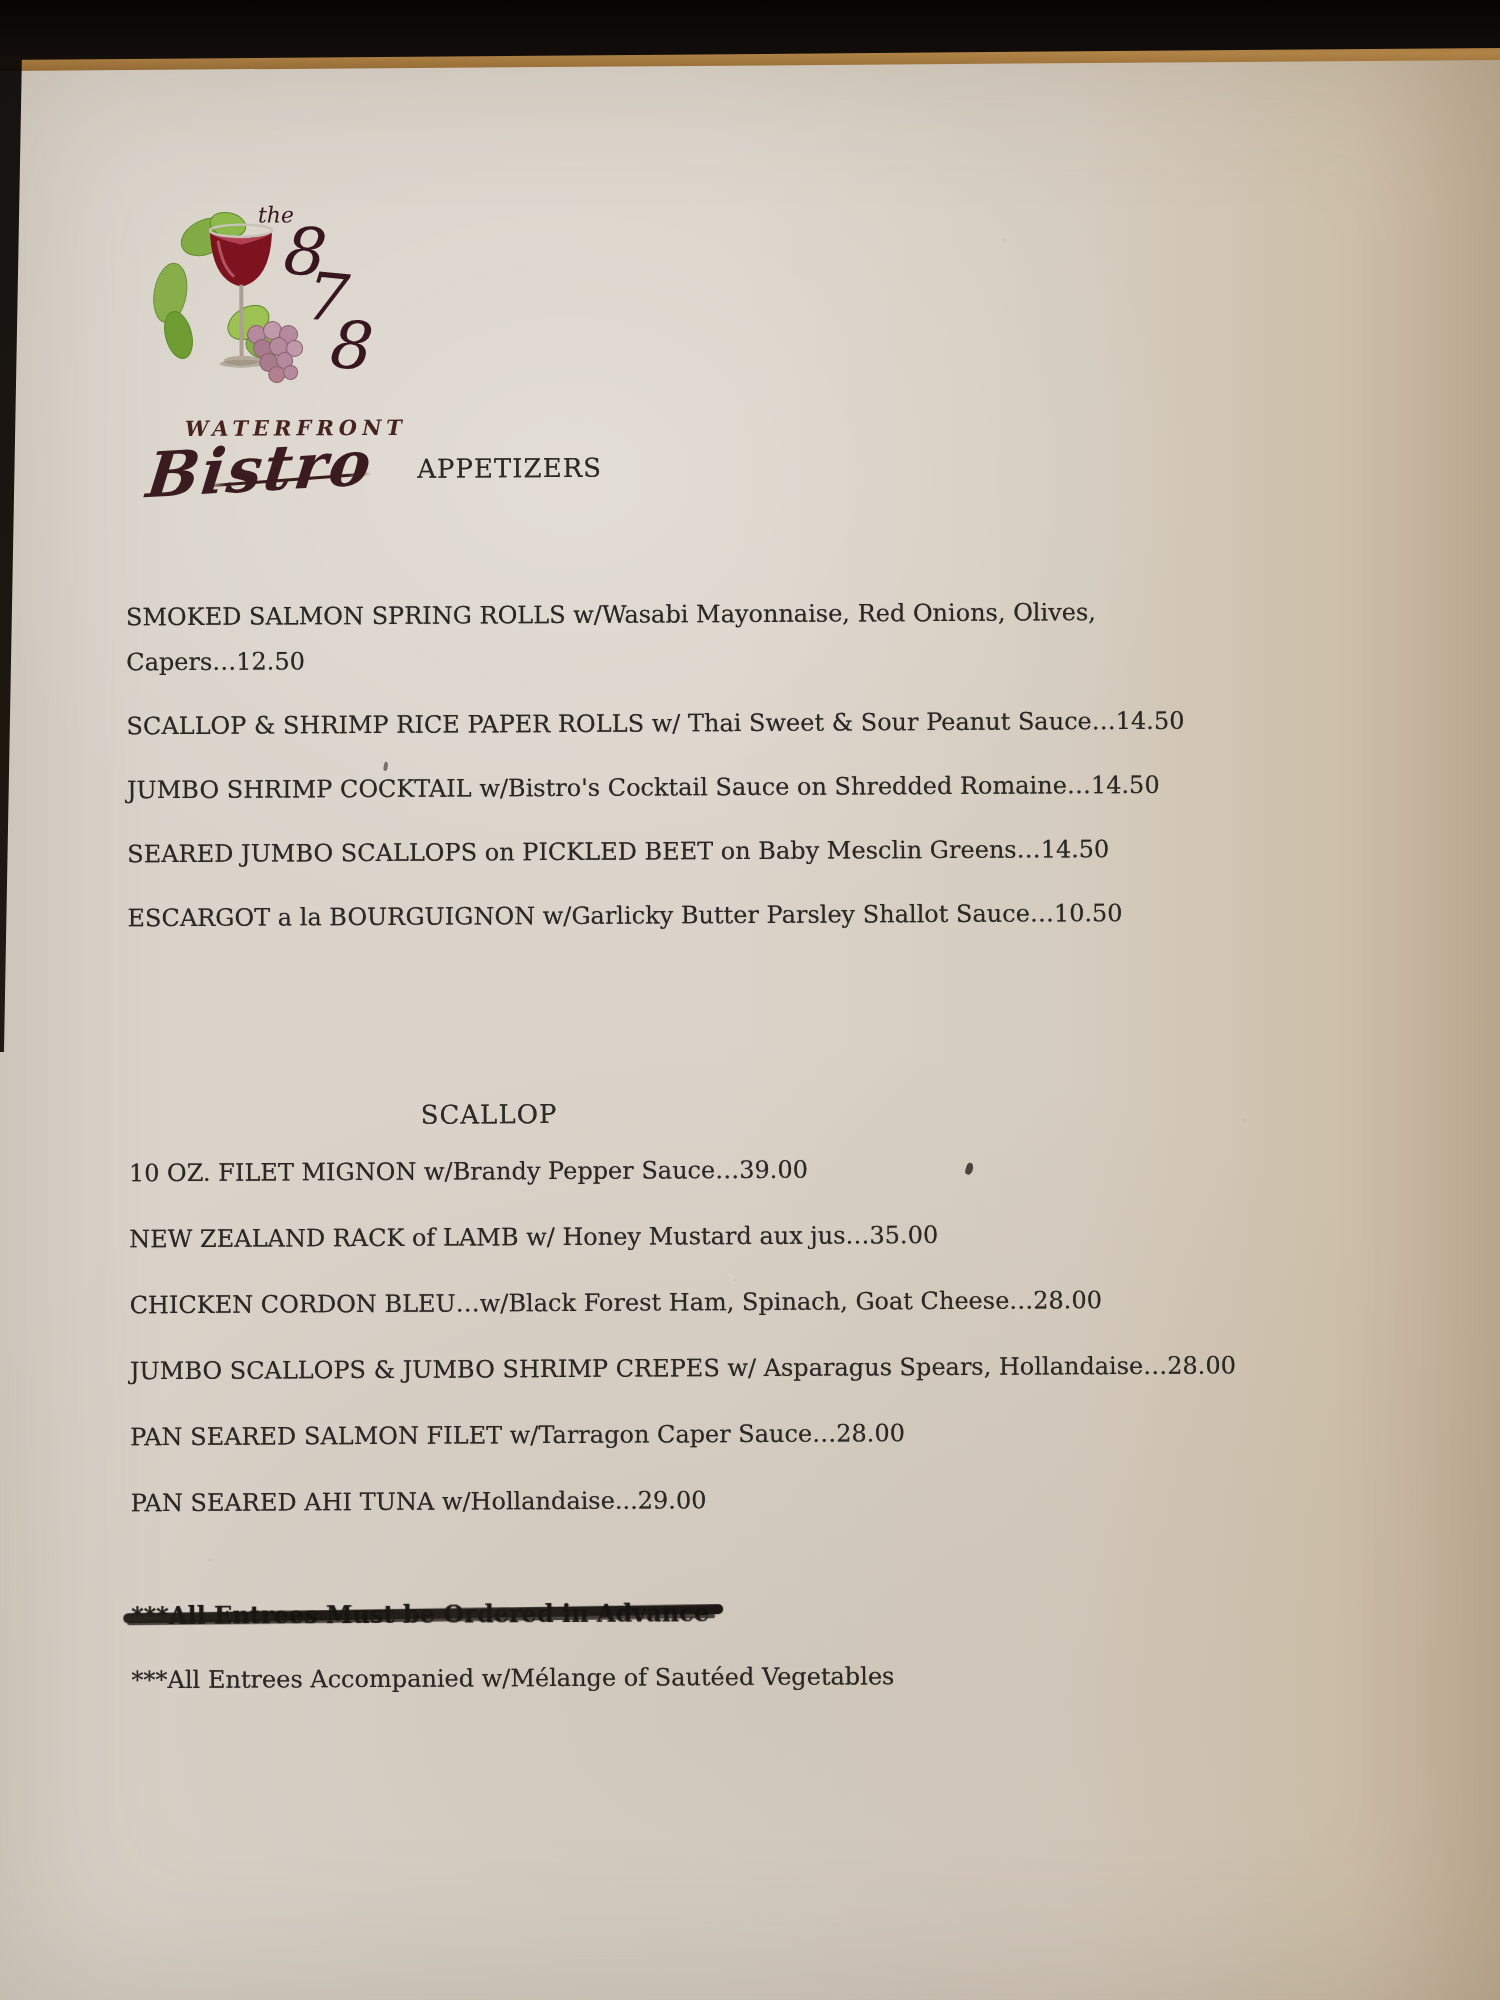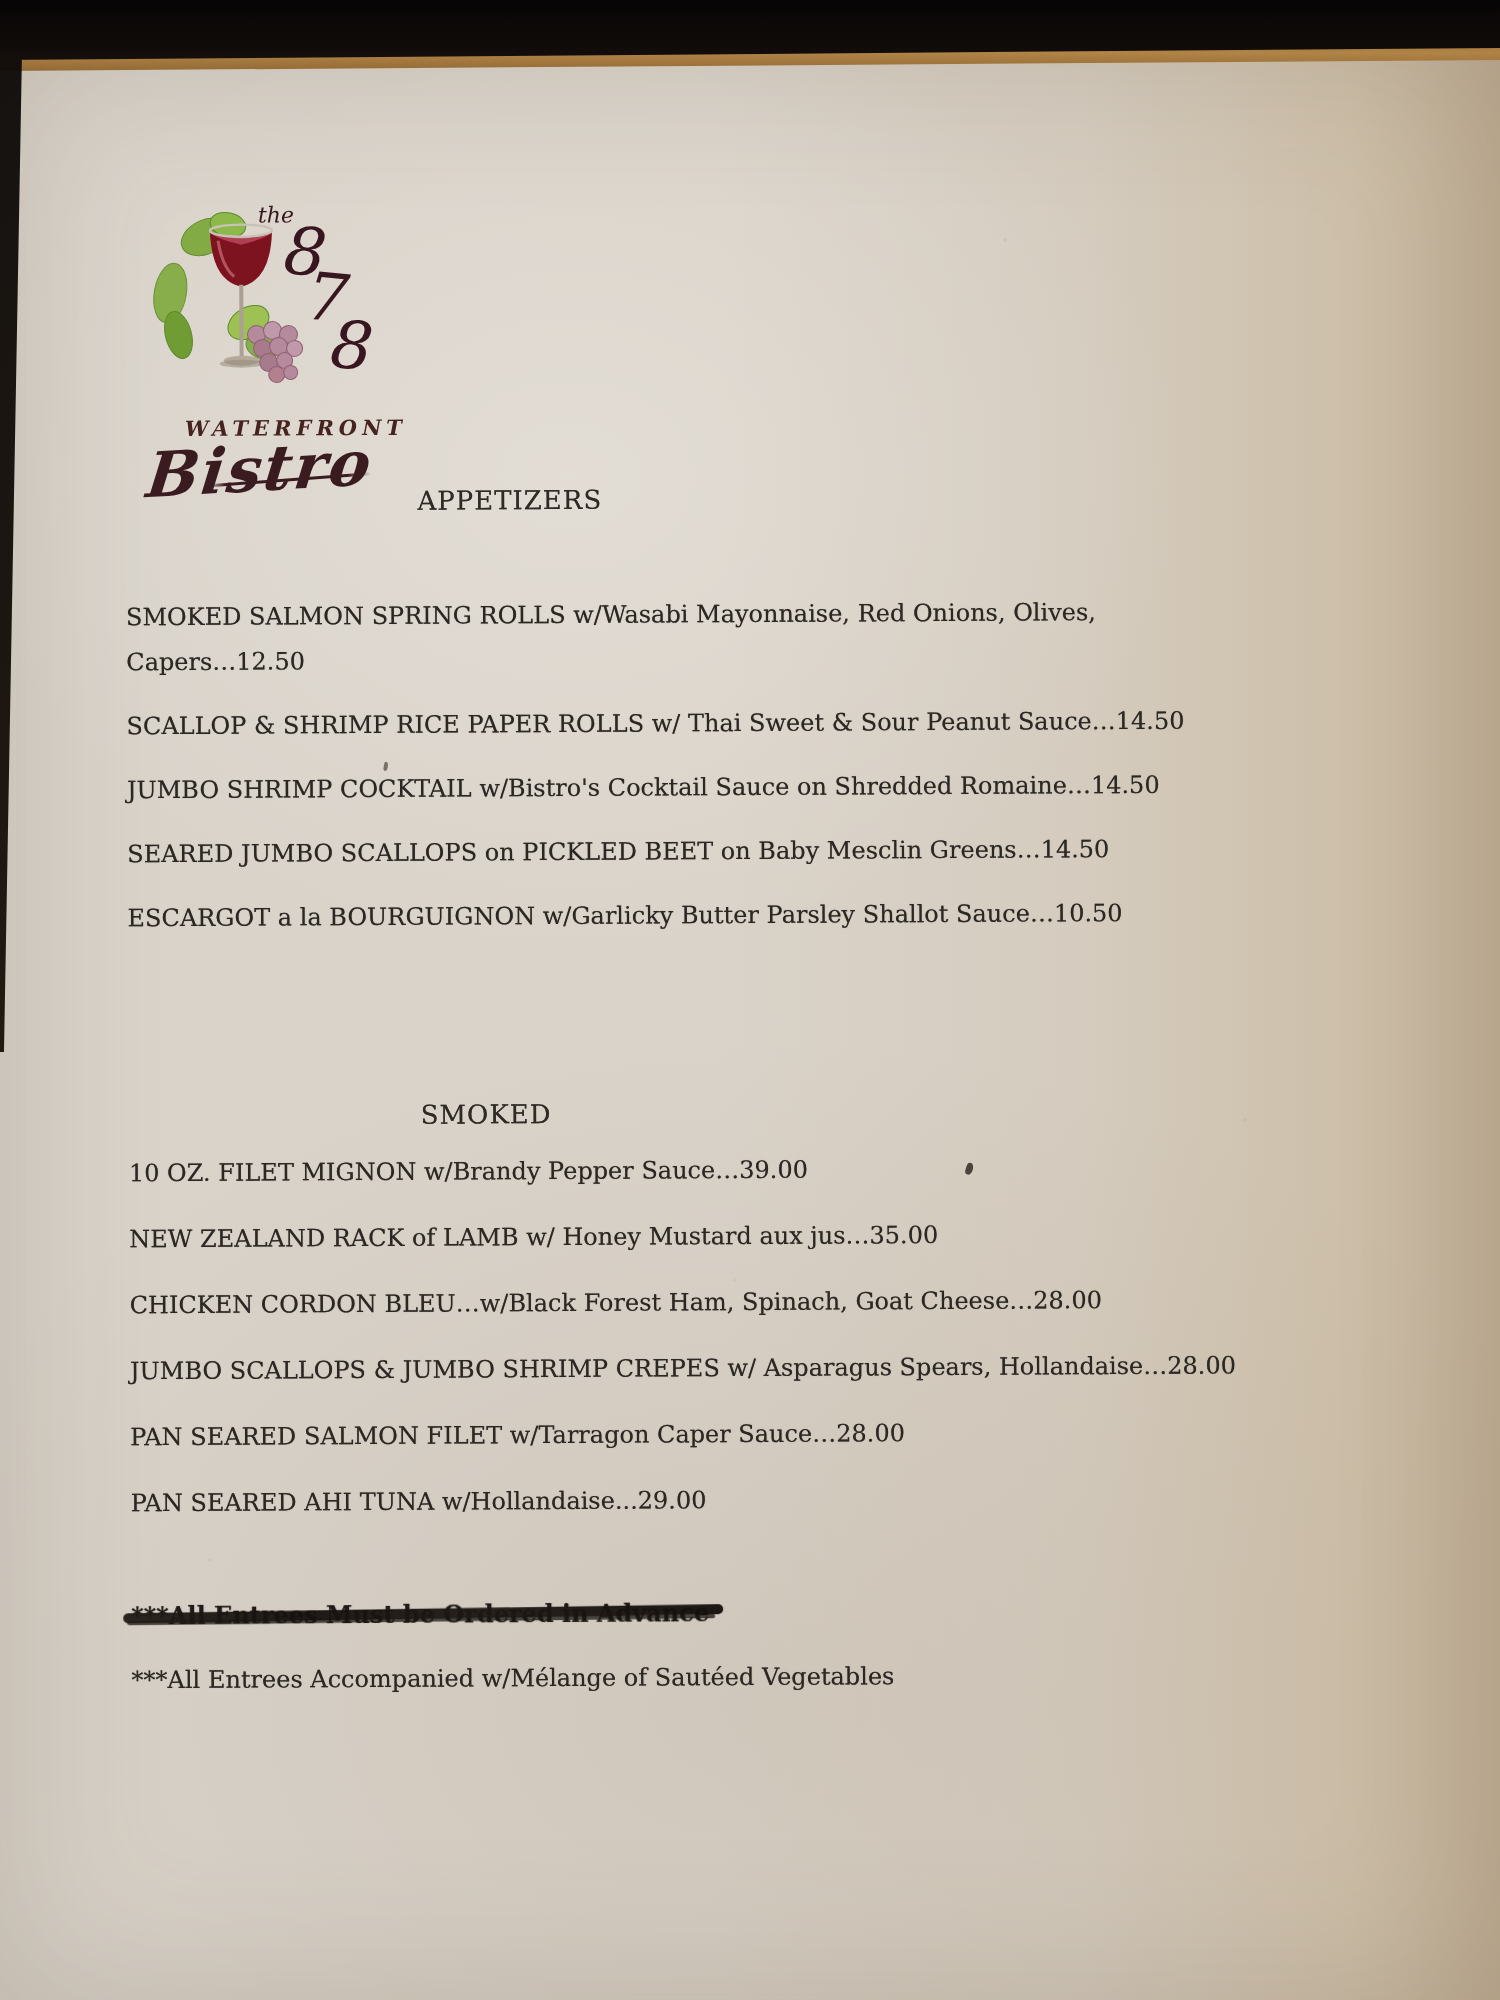--- a/index.html
+++ b/index.html
@@ -68,21 +68,21 @@
     position:absolute;left:208px;top:476px;width:166px;height:3px;
     background:linear-gradient(90deg,rgba(58,28,32,0) 0%,#3a1c20 12%,#3a1c20 86%,rgba(58,28,32,0) 100%);
     transform:rotate(-4deg);border-radius:2px;
   }
   
   .section-heading{
     position:absolute;left:420px;
     font-size:26px;letter-spacing:1px;color:#2e2a25;
     text-shadow:0 0 .6px rgba(46,42,37,.65);
   }
-  #appetizers-heading{top:484px;text-align:center;}
+  #appetizers-heading{top:452px;text-align:center;}
   #entrees-heading{top:1098px;}
   .menu-list{position:absolute;left:128px;width:1300px;}
   #appetizers-list{top:592px;}
   #entrees-list{top:1148px;}
   #appetizers-list .menu-item{margin-bottom:19px;}
   #entrees-list .menu-item{margin-bottom:21px;}
   .menu-line{
     font-size:24px;line-height:45px;white-space:nowrap;
     color:#2b2723;text-shadow:0 0 .7px rgba(43,39,35,.6);
   }
@@ -181,21 +181,21 @@
         <div class="menu-line">JUMBO SHRIMP COCKTAIL w/Bistro's Cocktail Sauce on Shredded Romaine…14.50</div>
       </div>
       <div class="menu-item">
         <div class="menu-line">SEARED JUMBO SCALLOPS on PICKLED BEET on Baby Mesclin Greens…14.50</div>
       </div>
       <div class="menu-item">
         <div class="menu-line">ESCARGOT a la BOURGUIGNON w/Garlicky Butter Parsley Shallot Sauce…10.50</div>
       </div>
     </div>
 
-  <div class="section-heading" id="entrees-heading">SMOKED</div>
+  <div class="section-heading" id="entrees-heading">SCALLOP</div>
   <div class="menu-list" id="entrees-list">
       <div class="menu-item">
         <div class="menu-line">10 OZ. FILET MIGNON w/Brandy Pepper Sauce…39.00</div>
       </div>
       <div class="menu-item">
         <div class="menu-line">NEW ZEALAND RACK of LAMB w/ Honey Mustard aux jus…35.00</div>
       </div>
       <div class="menu-item">
         <div class="menu-line">CHICKEN CORDON BLEU…w/Black Forest Ham, Spinach, Goat Cheese…28.00</div>
       </div>

